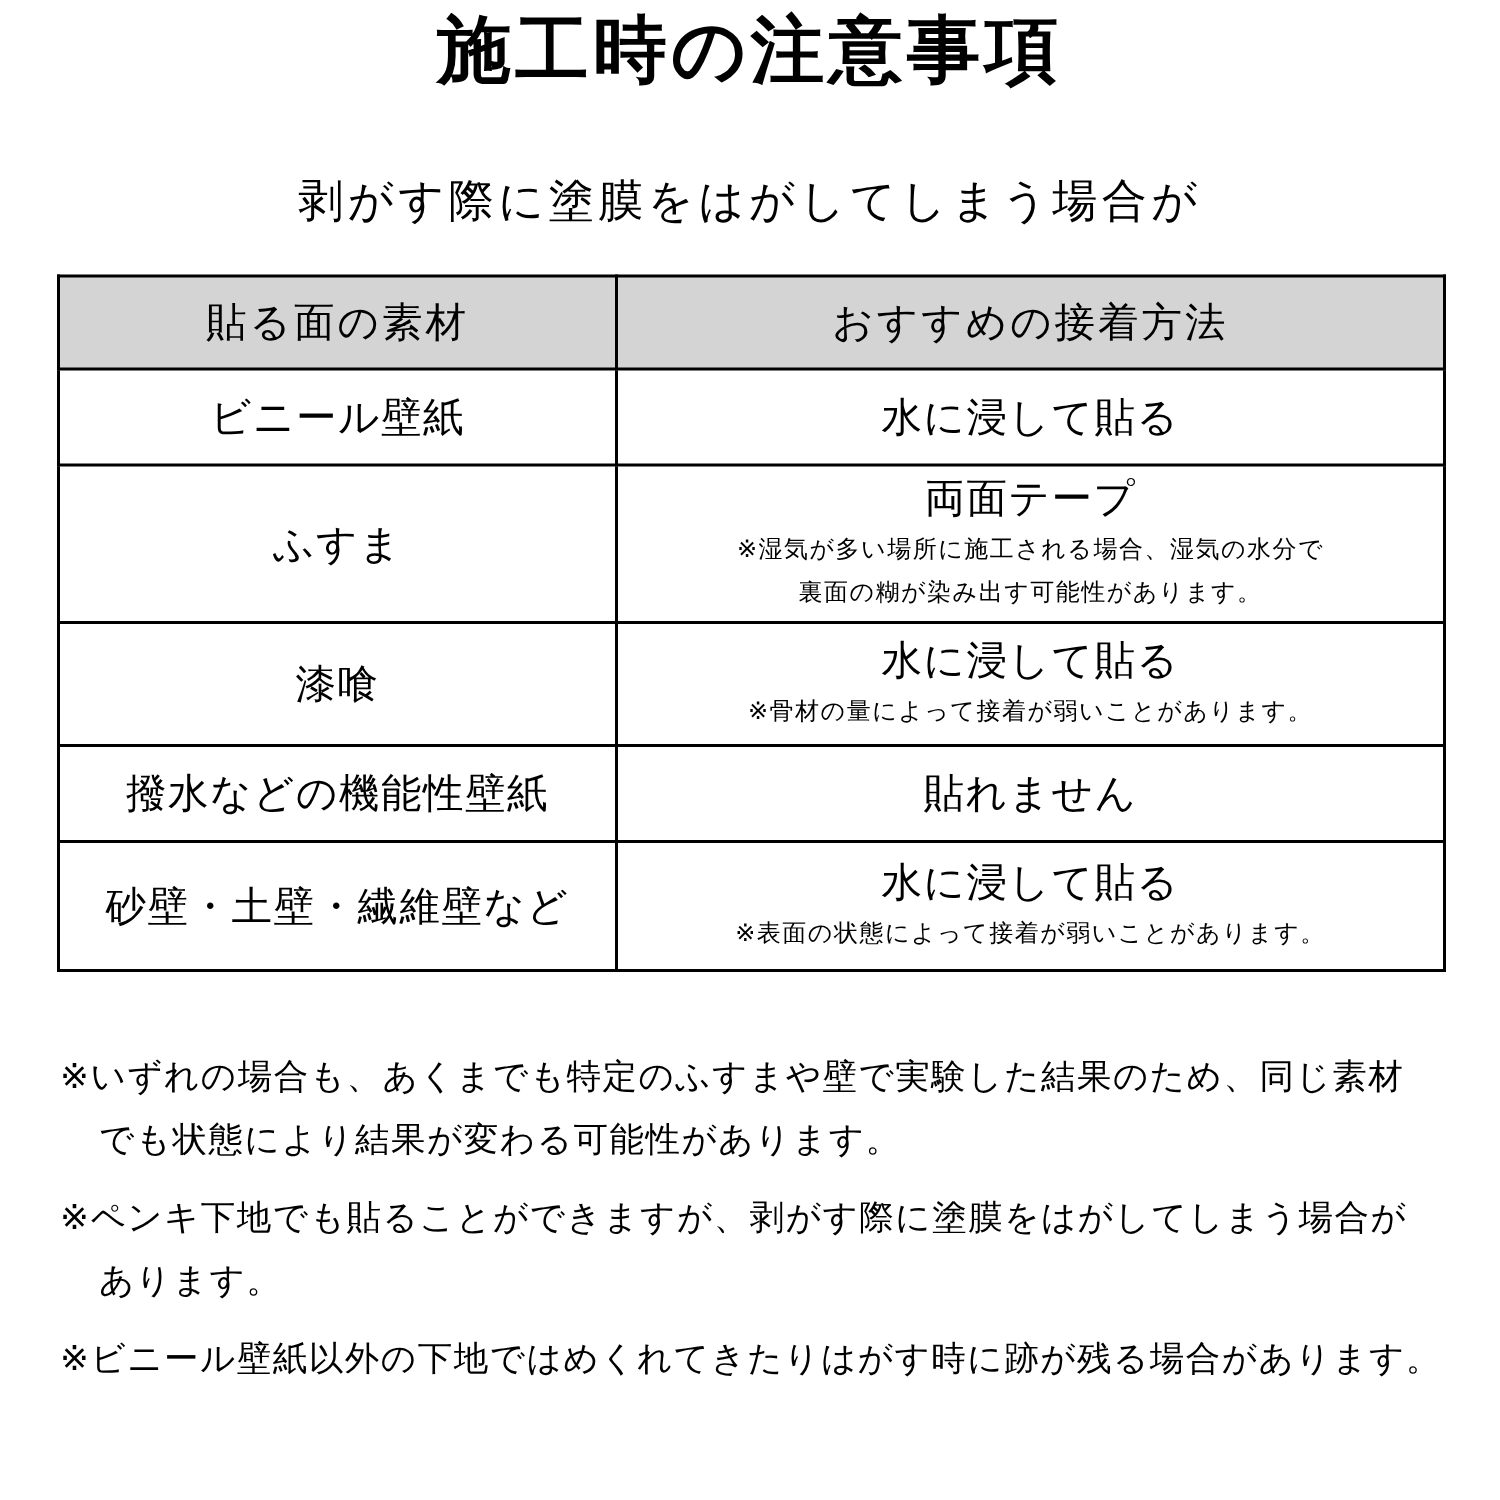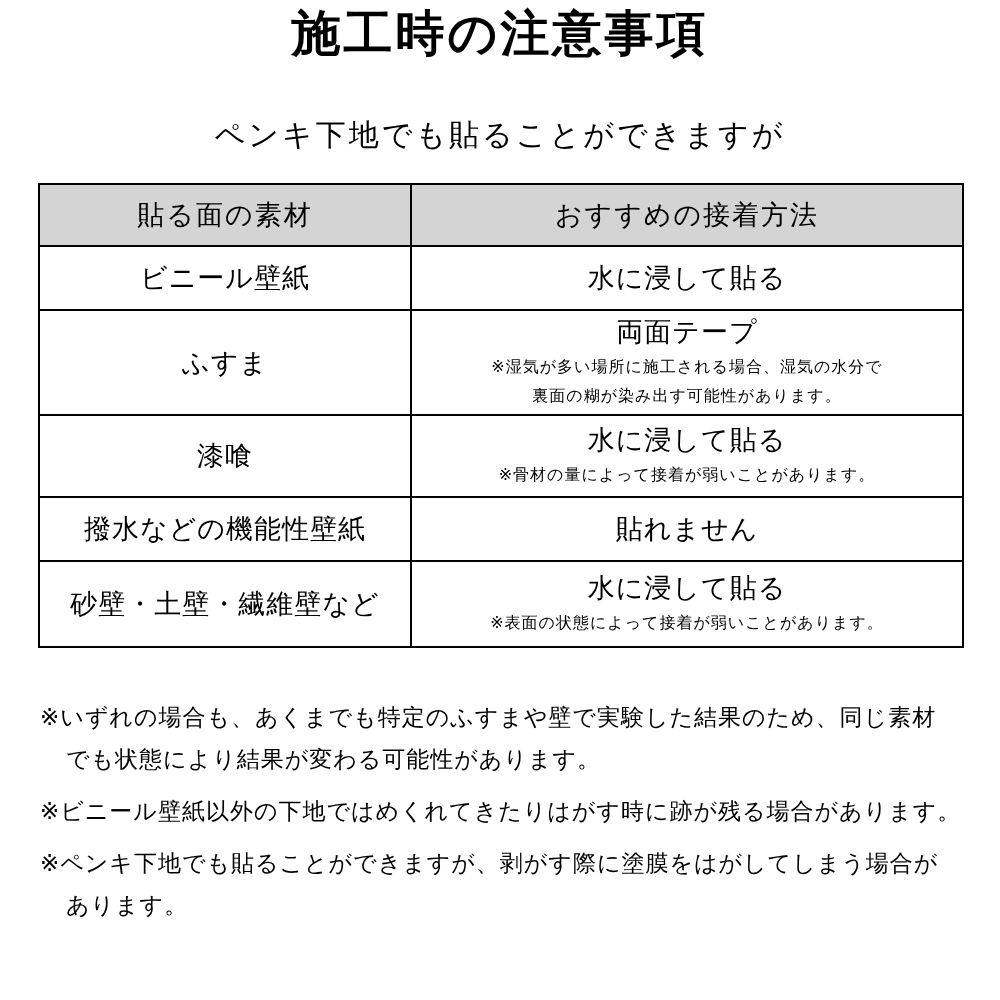--- a/index.html
+++ b/index.html
@@ -88,21 +88,21 @@
     margin-top: 10px;
   }
 </style>
 </head>
 <body>
 
 <div class="page">
 
   <h1 class="title">施工時の注意事項</h1>
 
-  <div class="subtitle">ペンキ下地でも貼ることができますが</div>
+  <div class="subtitle">剥がす際に塗膜をはがしてしまう場合が</div>
 
   <table class="info-table">
     <colgroup>
       <col class="col-material">
       <col class="col-method">
     </colgroup>
     <thead>
       <tr>
         <th>貼る面の素材</th>
         <th>おすすめの接着方法</th>
@@ -142,18 +142,18 @@
           <div class="method">水に浸して貼る</div>
           <div class="note">※表面の状態によって接着が弱いことがあります。</div>
         </td>
       </tr>
     </tbody>
   </table>
 
   <div class="footnotes">
     <p class="footnote">※いずれの場合も、あくまでも特定のふすまや壁で実験した結果のため、同じ素材
 でも状態により結果が変わる可能性があります。</p>
-    <p class="footnote">※ビニール壁紙以外の下地ではめくれてきたりはがす時に跡が残る場合があります。</p>
     <p class="footnote">※ペンキ下地でも貼ることができますが、剥がす際に塗膜をはがしてしまう場合が
 あります。</p>
+    <p class="footnote">※ビニール壁紙以外の下地ではめくれてきたりはがす時に跡が残る場合があります。</p>
   </div>
 
 </div>
 
 </body></html>

